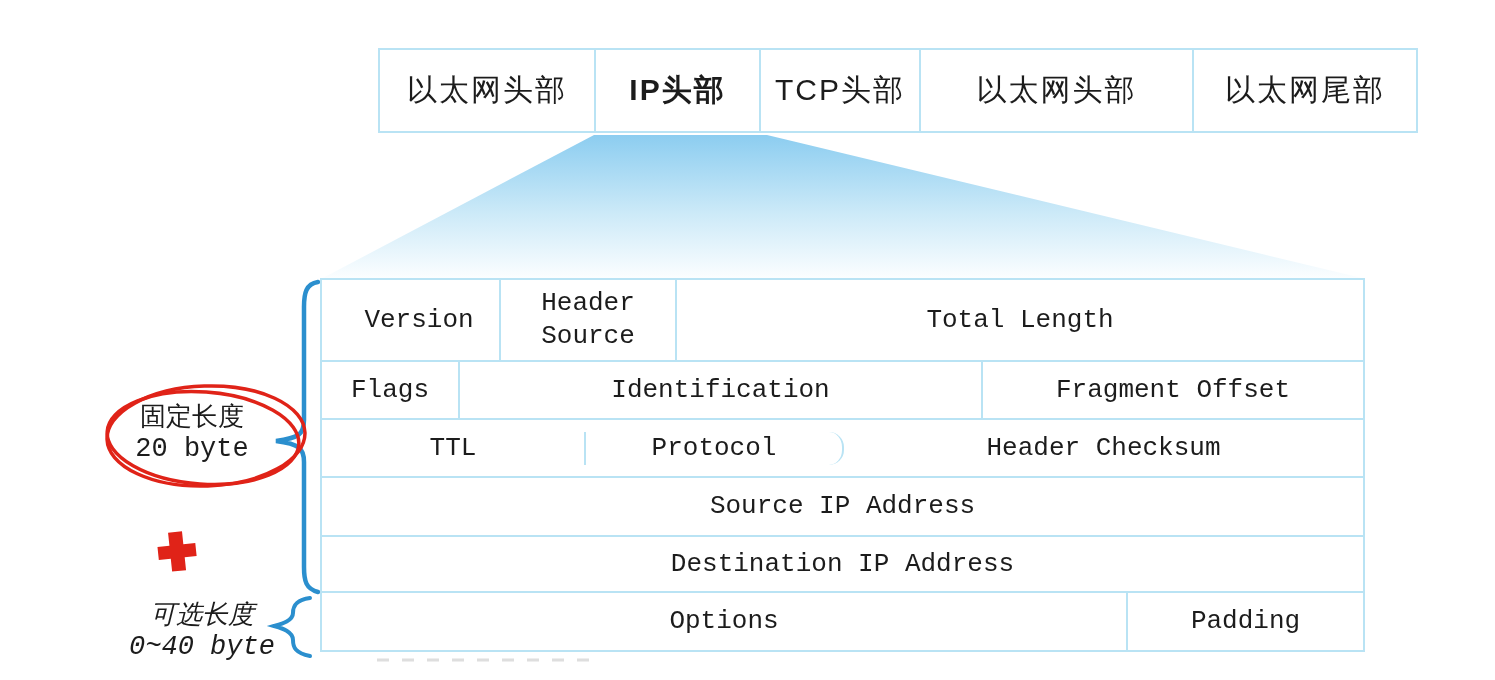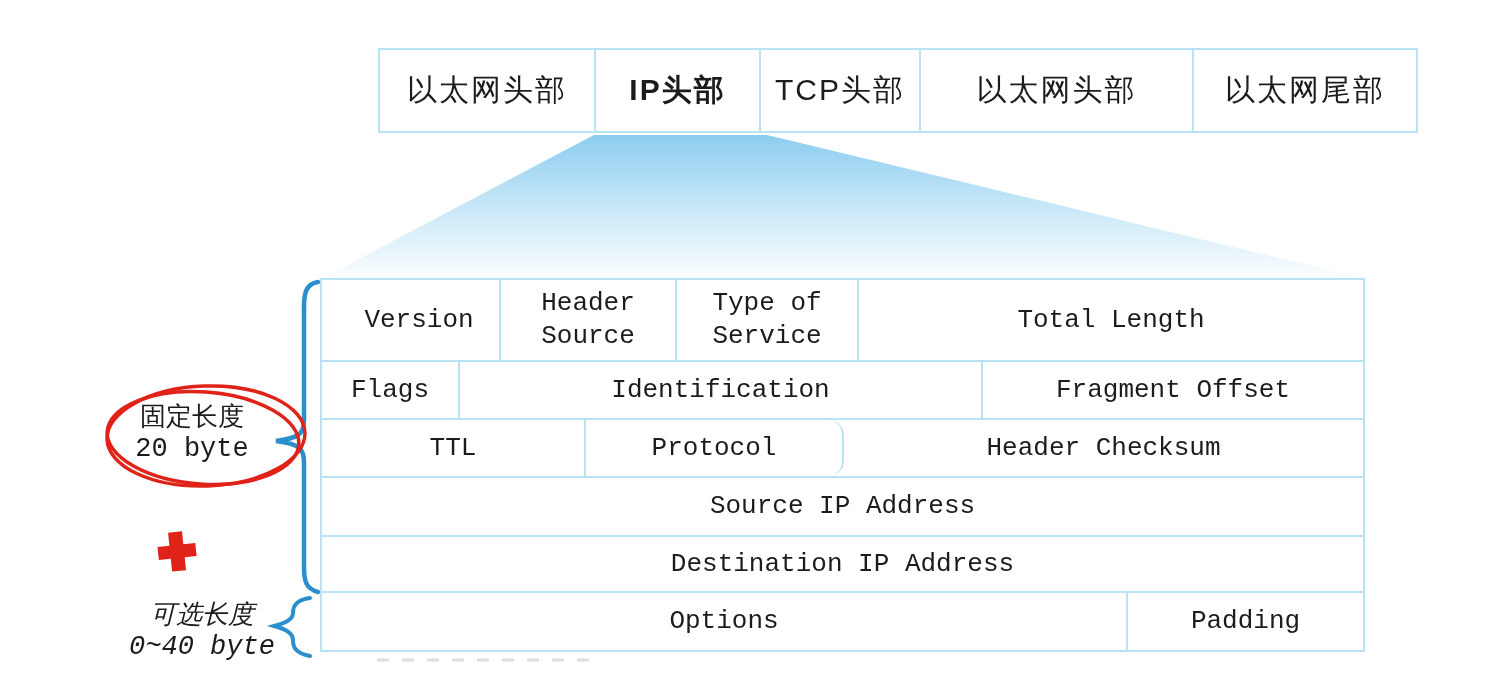--- a/index.html
+++ b/index.html
@@ -91,21 +91,21 @@
     font-size: 26px;
   }
   .trow {
     display: flex;
     border-bottom: 2px solid var(--border, #b9e3f4);
     box-sizing: border-box;
   }
   .trow:last-child { border-bottom: none; flex: 1; }
   .r1 { flex: 0 0 82px; }
   .r2 { flex: 0 0 58px; }
-  .r3 { flex: 0 0 58px; }
+  .r3 { flex: 0 0 58px; align-items: center; }
   .r4 { flex: 0 0 59px; }
   .r5 { flex: 0 0 56px; }
   .tcell {
     display: flex;
     align-items: center;
     justify-content: center;
     text-align: center;
     border-right: 2px solid var(--border, #b9e3f4);
     box-sizing: border-box;
     line-height: 33px;
@@ -175,21 +175,20 @@
     <div class="pcell pc2 bold">IP头部</div>
     <div class="pcell pc3">TCP头部</div>
     <div class="pcell pc4">以太网头部</div>
     <div class="pcell">以太网尾部</div>
   </div>
 
   <div class="ip-table">
     <div class="trow r1">
       <div class="tcell c-version">Version</div>
       <div class="tcell c-hlen">Header Source</div>
-      <div class="tcell c-tos">Type of Service</div>
       <div class="tcell">Total Length</div>
     </div>
     <div class="trow r2">
       <div class="tcell c-flags">Flags</div>
       <div class="tcell c-ident">Identification</div>
       <div class="tcell">Fragment Offset</div>
     </div>
     <div class="trow r3">
       <div class="tcell c-ttl">TTL</div>
       <div class="tcell c-proto">Protocol</div>

